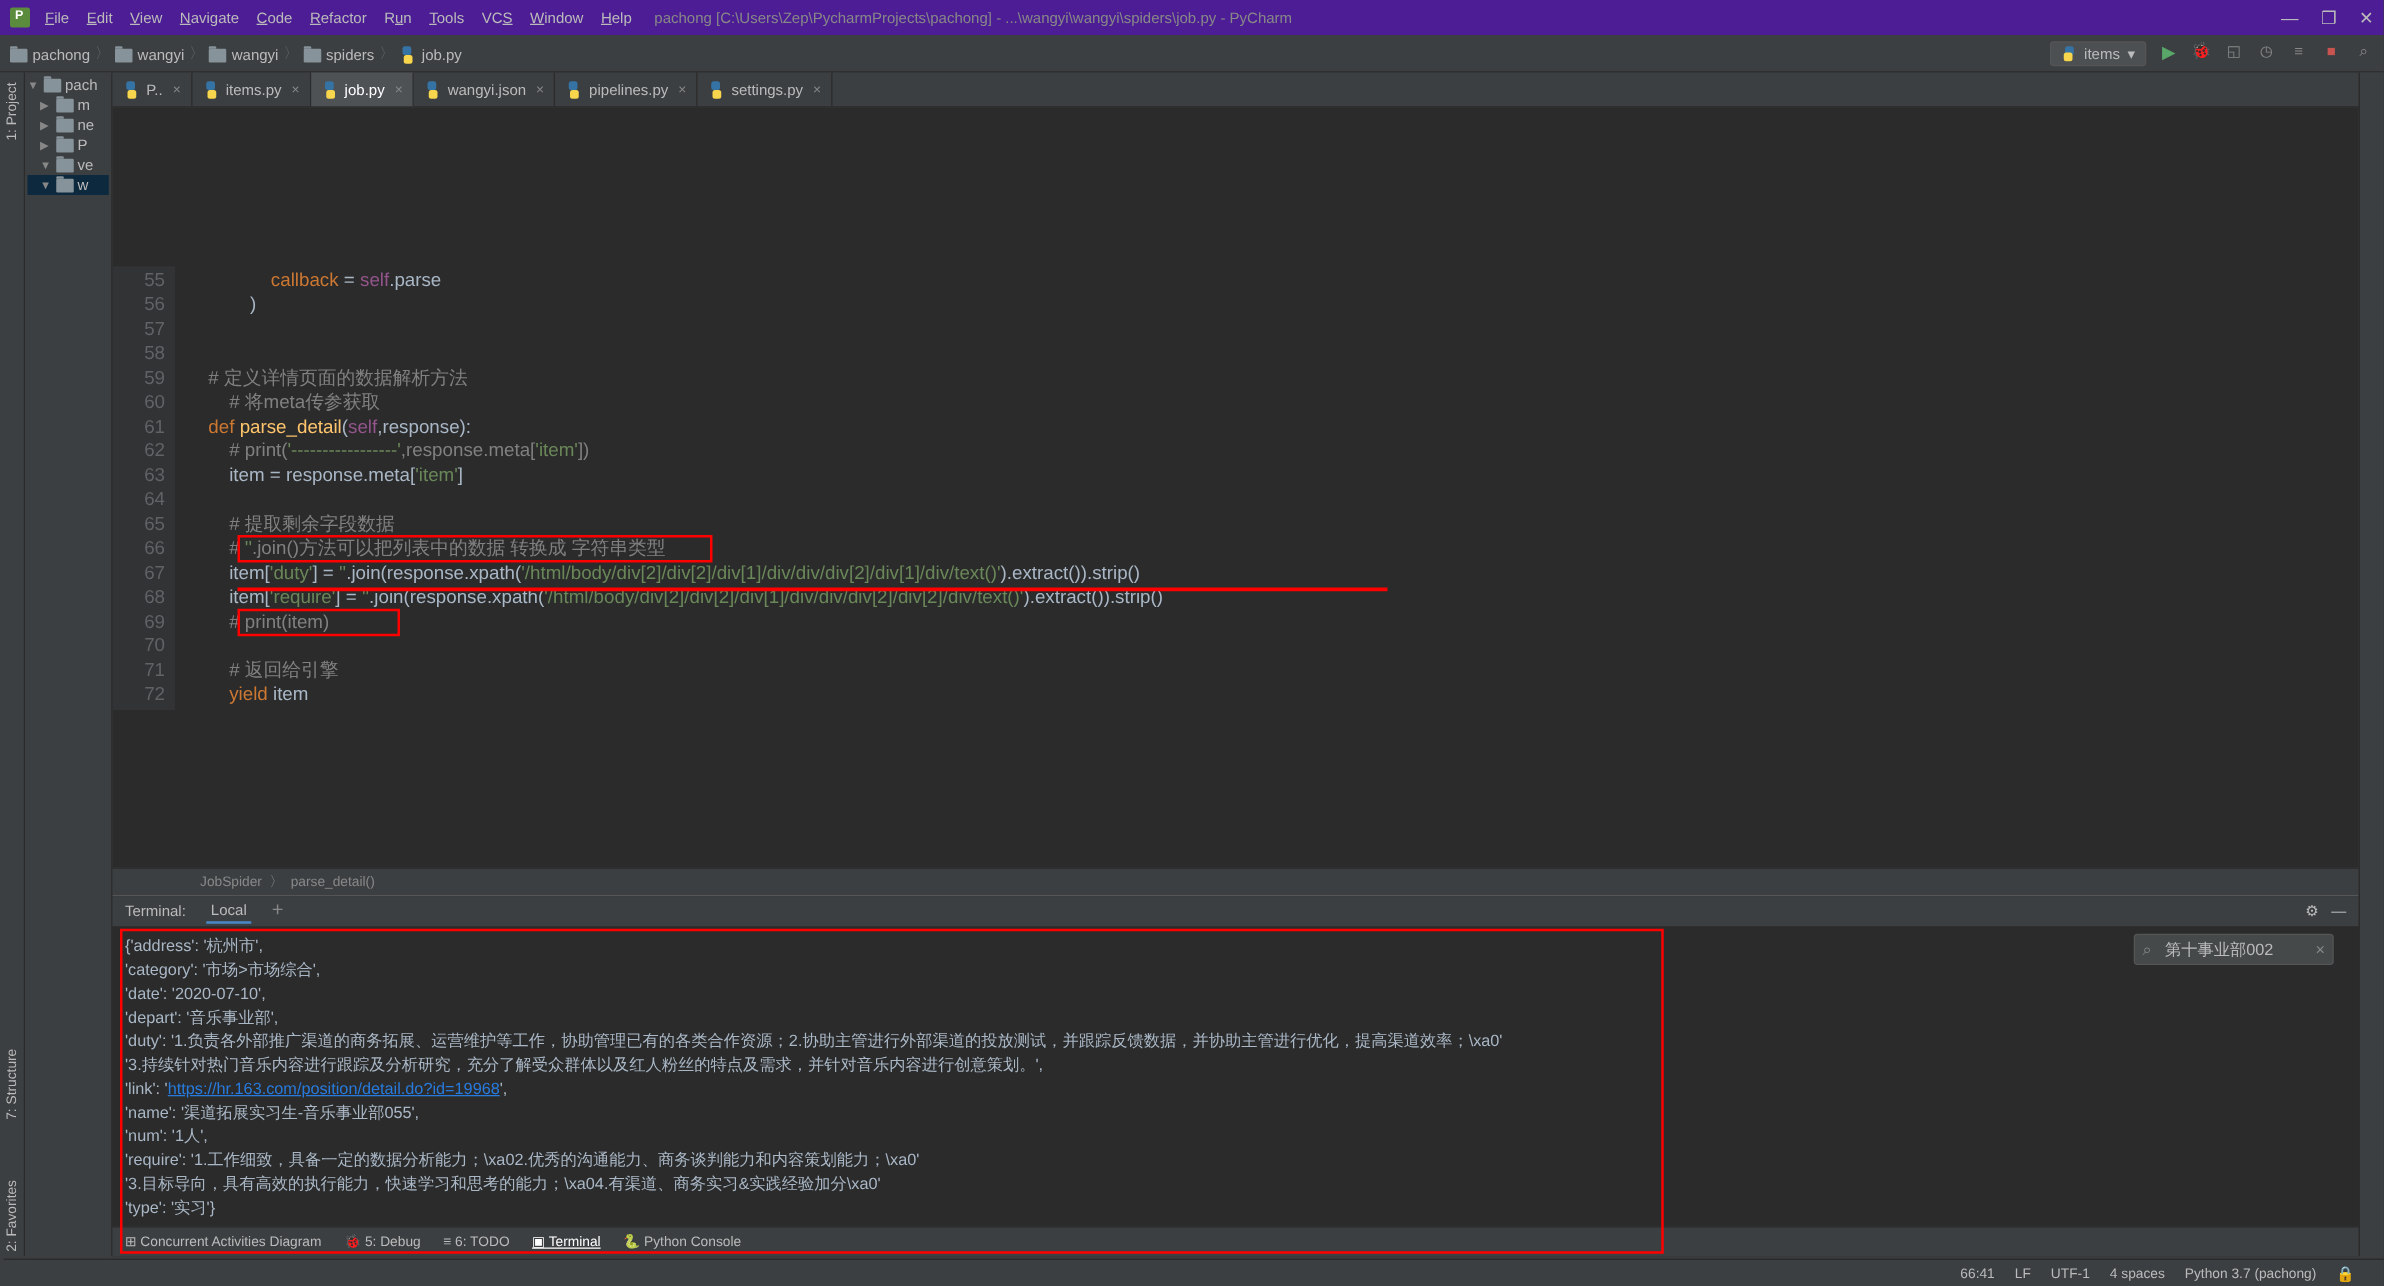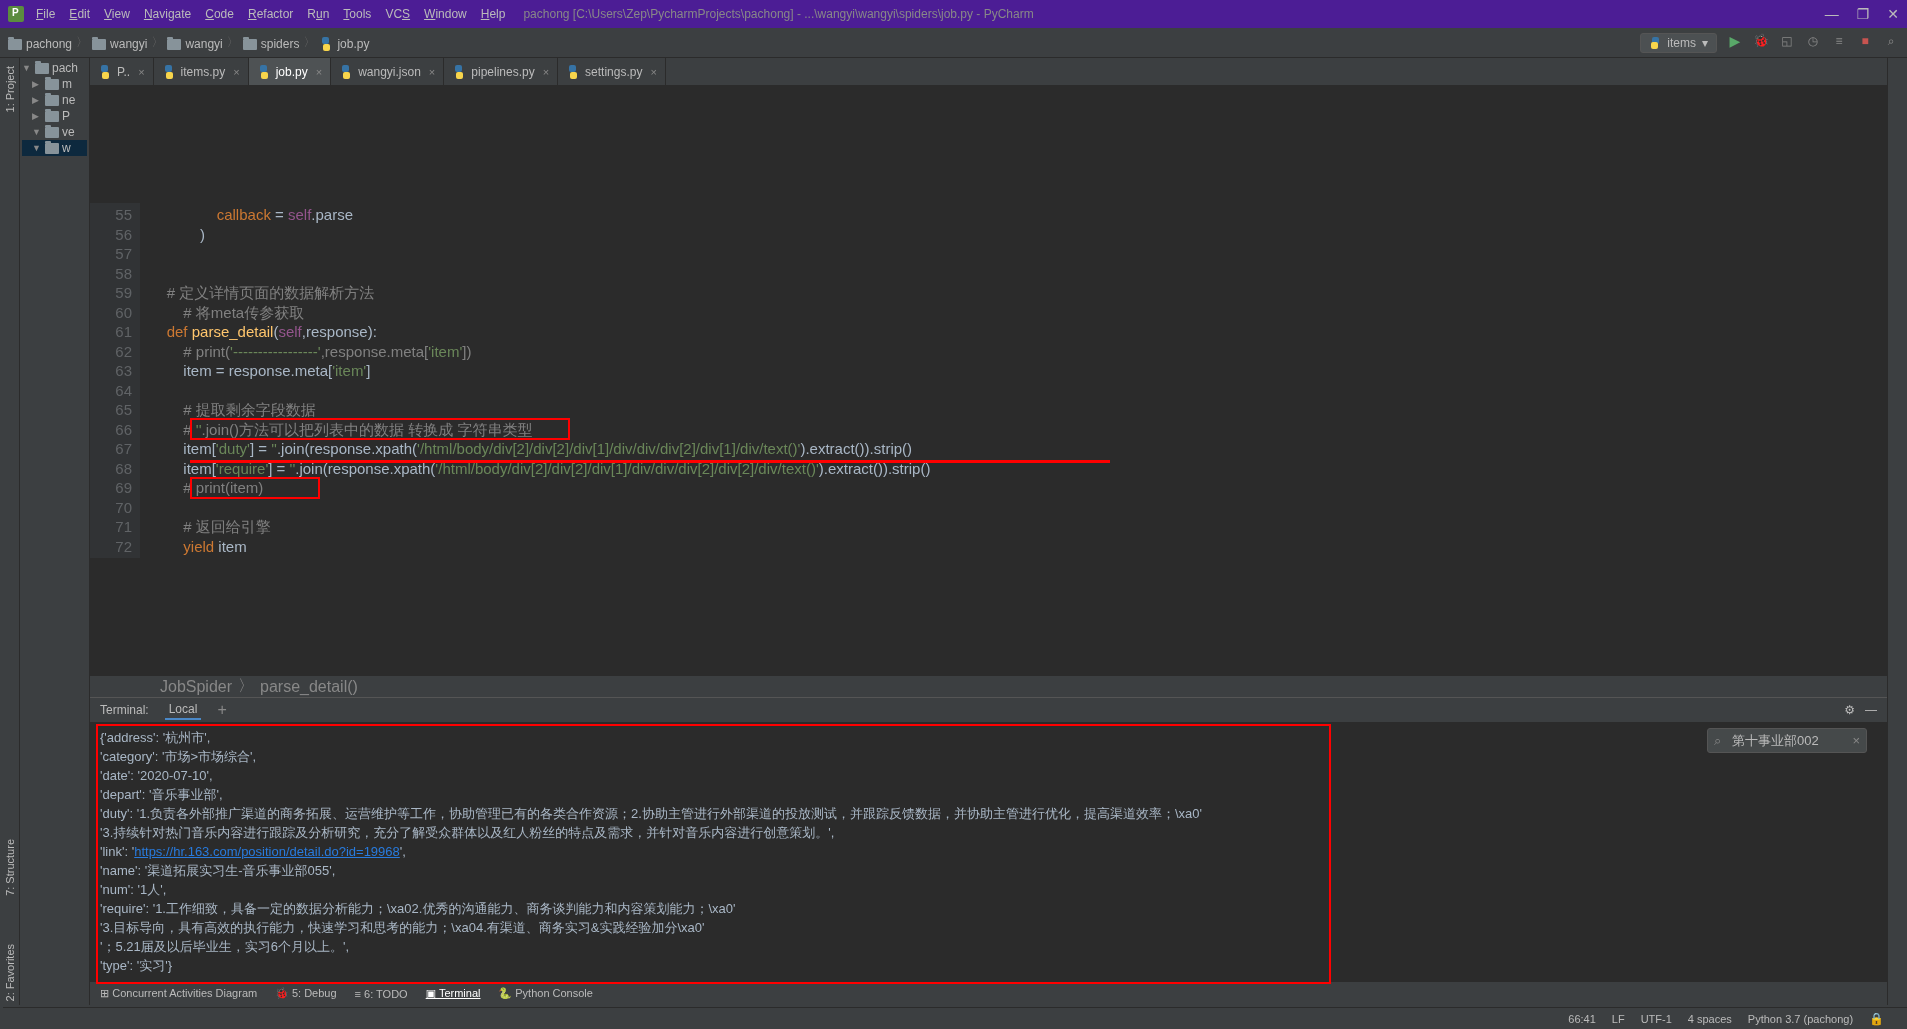--- a/index.html
+++ b/index.html
@@ -44,21 +44,21 @@
 .gutter-col { background: #313335; width: 50px; text-align: right; padding: 2px 8px 2px 0; color: #606366; line-height: 19.5px; }
 .code-col { flex: 1; padding: 2px 0 2px 10px; line-height: 19.5px; position: relative; }
 .code-line { white-space: pre; color: #a9b7c6; height: 19.5px; }
 .kw { color: #cc7832; }
 .self { color: #94558d; }
 .str { color: #6a8759; }
 .cmt { color: #808080; }
 .fn { color: #ffc66d; }
 .redbox { position: absolute; border: 2px solid #ff0000; pointer-events: none; }
 .redline { position: absolute; border-top: 3px solid #ff0000; pointer-events: none; }
-.breadcrumb2 { height: 22px; background: #3c3f41; border-top: 1px solid #2b2b2b; display: flex; align-items: center; padding: 0 10px; color: #888; font-size: 16px; }
+.breadcrumb2 { height: 22px; background: #3c3f41; border-top: 1px solid #2b2b2b; display: flex; align-items: center; padding: 0 10px; color: #888; font-size: 11px; }
 .right-gutter { width: 20px; background: #3c3f41; border-left: 1px solid #2b2b2b; }
 .terminal-panel { background: #2b2b2b; border-top: 1px solid #555; }
 .term-header { height: 24px; display: flex; align-items: center; padding: 0 10px; gap: 16px; background: #3c3f41; }
 .term-header .label { color: #bbbbbb; }
 .term-tab { color: #bbbbbb; border-bottom: 2px solid transparent; padding: 2px 4px; }
 .term-tab.active { border-bottom: 2px solid #4a88c7; }
 .term-add { color: #888; font-size: 16px; cursor: pointer; }
 .term-tools { margin-left: auto; display: flex; gap: 10px; color: #bbbbbb; }
 .term-body { padding: 6px 10px; font-family: "Consolas", monospace; font-size: 13px; line-height: 19px; color: #a9b7c6; position: relative; }
 .term-search { position: absolute; right: 20px; top: 6px; background: #45494a; border: 1px solid #555; border-radius: 3px; padding: 2px 24px 2px 24px; color: #bbbbbb; width: 160px; display: flex; align-items: center; }
@@ -286,21 +286,20 @@
           <div> 'category': '市场&gt;市场综合',</div>
           <div> 'date': '2020-07-10',</div>
           <div> 'depart': '音乐事业部',</div>
           <div> 'duty': '1.负责各外部推广渠道的商务拓展、运营维护等工作，协助管理已有的各类合作资源；2.协助主管进行外部渠道的投放测试，并跟踪反馈数据，并协助主管进行优化，提高渠道效率；\xa0'</div>
           <div>         '3.持续针对热门音乐内容进行跟踪及分析研究，充分了解受众群体以及红人粉丝的特点及需求，并针对音乐内容进行创意策划。',</div>
           <div> 'link': '<span class="link">https://hr.163.com/position/detail.do?id=19968</span>',</div>
           <div> 'name': '渠道拓展实习生-音乐事业部055',</div>
           <div> 'num': '1人',</div>
           <div> 'require': '1.工作细致，具备一定的数据分析能力；\xa02.优秀的沟通能力、商务谈判能力和内容策划能力；\xa0'</div>
           <div>            '3.目标导向，具有高效的执行能力，快速学习和思考的能力；\xa04.有渠道、商务实习&amp;实践经验加分\xa0'</div>
-          <div>            '；5.21届及以后毕业生，实习6个月以上。',</div>
           <div> 'type': '实习'}</div>
         </div>
     </div>
 
     <div class="bottom-bar" id="bottombar">
         <span>⊞ Concurrent Activities Diagram</span>
         <span>🐞 5: Debug</span>
         <span>≡ 6: TODO</span>
         <span class="active-tab">▣ Terminal</span>
         <span>🐍 Python Console</span>

